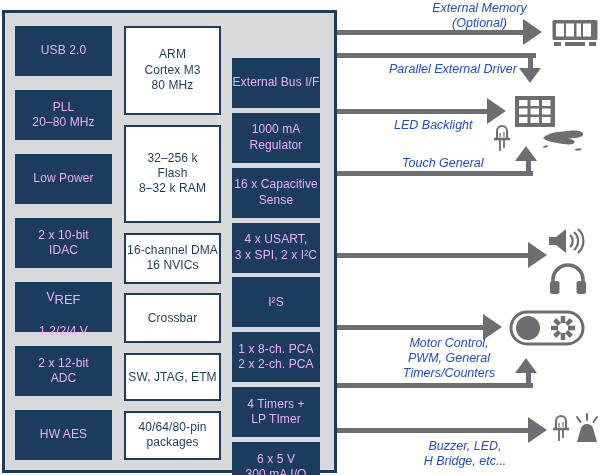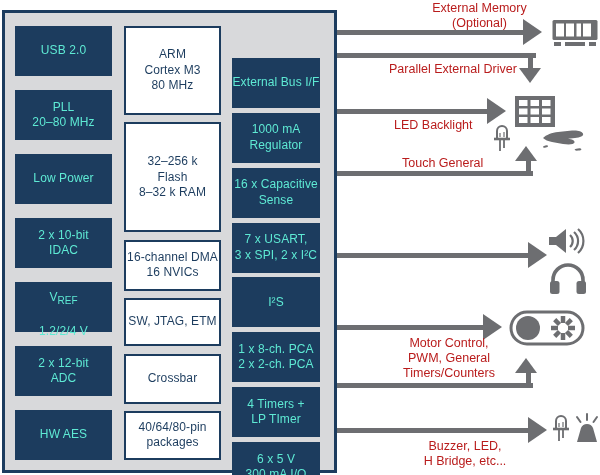--- a/index.html
+++ b/index.html
@@ -17,35 +17,35 @@
   }
   .col{position:absolute;top:13px;height:434px;display:flex;flex-direction:column;justify-content:space-between;}
   .col-left{left:10px;width:97px;}
   .col-mid{left:119px;width:97px;}
   .col-right{left:227px;width:88px;margin-top:32px;}
   .blk{
     display:flex;align-items:center;justify-content:center;text-align:center;
     font-size:12px;line-height:1.28;letter-spacing:.1px;
   }
   .blk > div, .blk > span{white-space:pre-line;}
-  .blk-dark{background:#1c3c5e;color:#5eead4;height:50px;}
+  .blk-dark{background:#1c3c5e;color:#f0abfc;height:50px;}
   .blk-light{background:#ffffff;color:#1c3c5e;border:2px solid #1c3c5e;box-sizing:border-box;}
-  sub.vsub{font-size:10px;vertical-align:-3px;letter-spacing:0;}
+  sub.vsub{font-size:13px;vertical-align:-3px;letter-spacing:0;}
 
   
   .bar{position:absolute;background:#6d6e71;}
   .head-right{position:absolute;width:0;height:0;
     border-left:19px solid #6d6e71;border-top:13px solid transparent;border-bottom:13px solid transparent;}
   .head-down{position:absolute;width:0;height:0;
     border-top:15px solid #6d6e71;border-left:11px solid transparent;border-right:11px solid transparent;}
   .head-up{position:absolute;width:0;height:0;
     border-bottom:15px solid #6d6e71;border-left:11px solid transparent;border-right:11px solid transparent;}
 
   
-  .lbl{position:absolute;color:#b91c1c;font-size:12.5px;line-height:1.18;white-space:pre-line;}
+  .lbl{position:absolute;color:#1d4ed8;font-size:12.5px;line-height:1.18;white-space:pre-line;font-style:italic;}
   .lbl-center{text-align:center;}
 
   .icon{position:absolute;}
 </style>
 </head>
 <body>
 
 <div class="canvas">
 
   <div class="chip">
@@ -79,55 +79,55 @@
           <span>HW AES</span>
         </div>
     </div>
 
     <div class="col col-mid">
       <div class="blk blk-light" style="height:89px">
           <span>ARM
 Cortex M3
 80 MHz</span>
         </div>
-      <div class="blk blk-light" style="height:110px">
+      <div class="blk blk-light" style="height:98px">
           <span>32–256 k
 Flash
 8–32 k RAM</span>
         </div>
       <div class="blk blk-light" style="height:51px">
           <span>16-channel DMA
 16 NVICs</span>
         </div>
+      <div class="blk blk-light" style="height:50px">
+          <span>Crossbar</span>
+        </div>
       <div class="blk blk-light" style="height:48px">
           <span>SW, JTAG, ETM</span>
-        </div>
-      <div class="blk blk-light" style="height:50px">
-          <span>Crossbar</span>
         </div>
       <div class="blk blk-light" style="height:49px">
           <span>40/64/80-pin
 packages</span>
         </div>
     </div>
 
     <div class="col col-right">
       <div class="blk blk-dark">
           <span>External Bus I/F</span>
         </div>
       <div class="blk blk-dark">
           <span>1000 mA
 Regulator</span>
         </div>
       <div class="blk blk-dark">
           <span>16 x Capacitive
 Sense</span>
         </div>
       <div class="blk blk-dark">
-          <span>7 x USART,
+          <span>4 x USART,
 3 x SPI, 2 x I²C</span>
         </div>
       <div class="blk blk-dark">
           <span>I²S</span>
         </div>
       <div class="blk blk-dark">
           <span>1 x 8-ch. PCA
 2 x 2-ch. PCA</span>
         </div>
       <div class="blk blk-dark">

